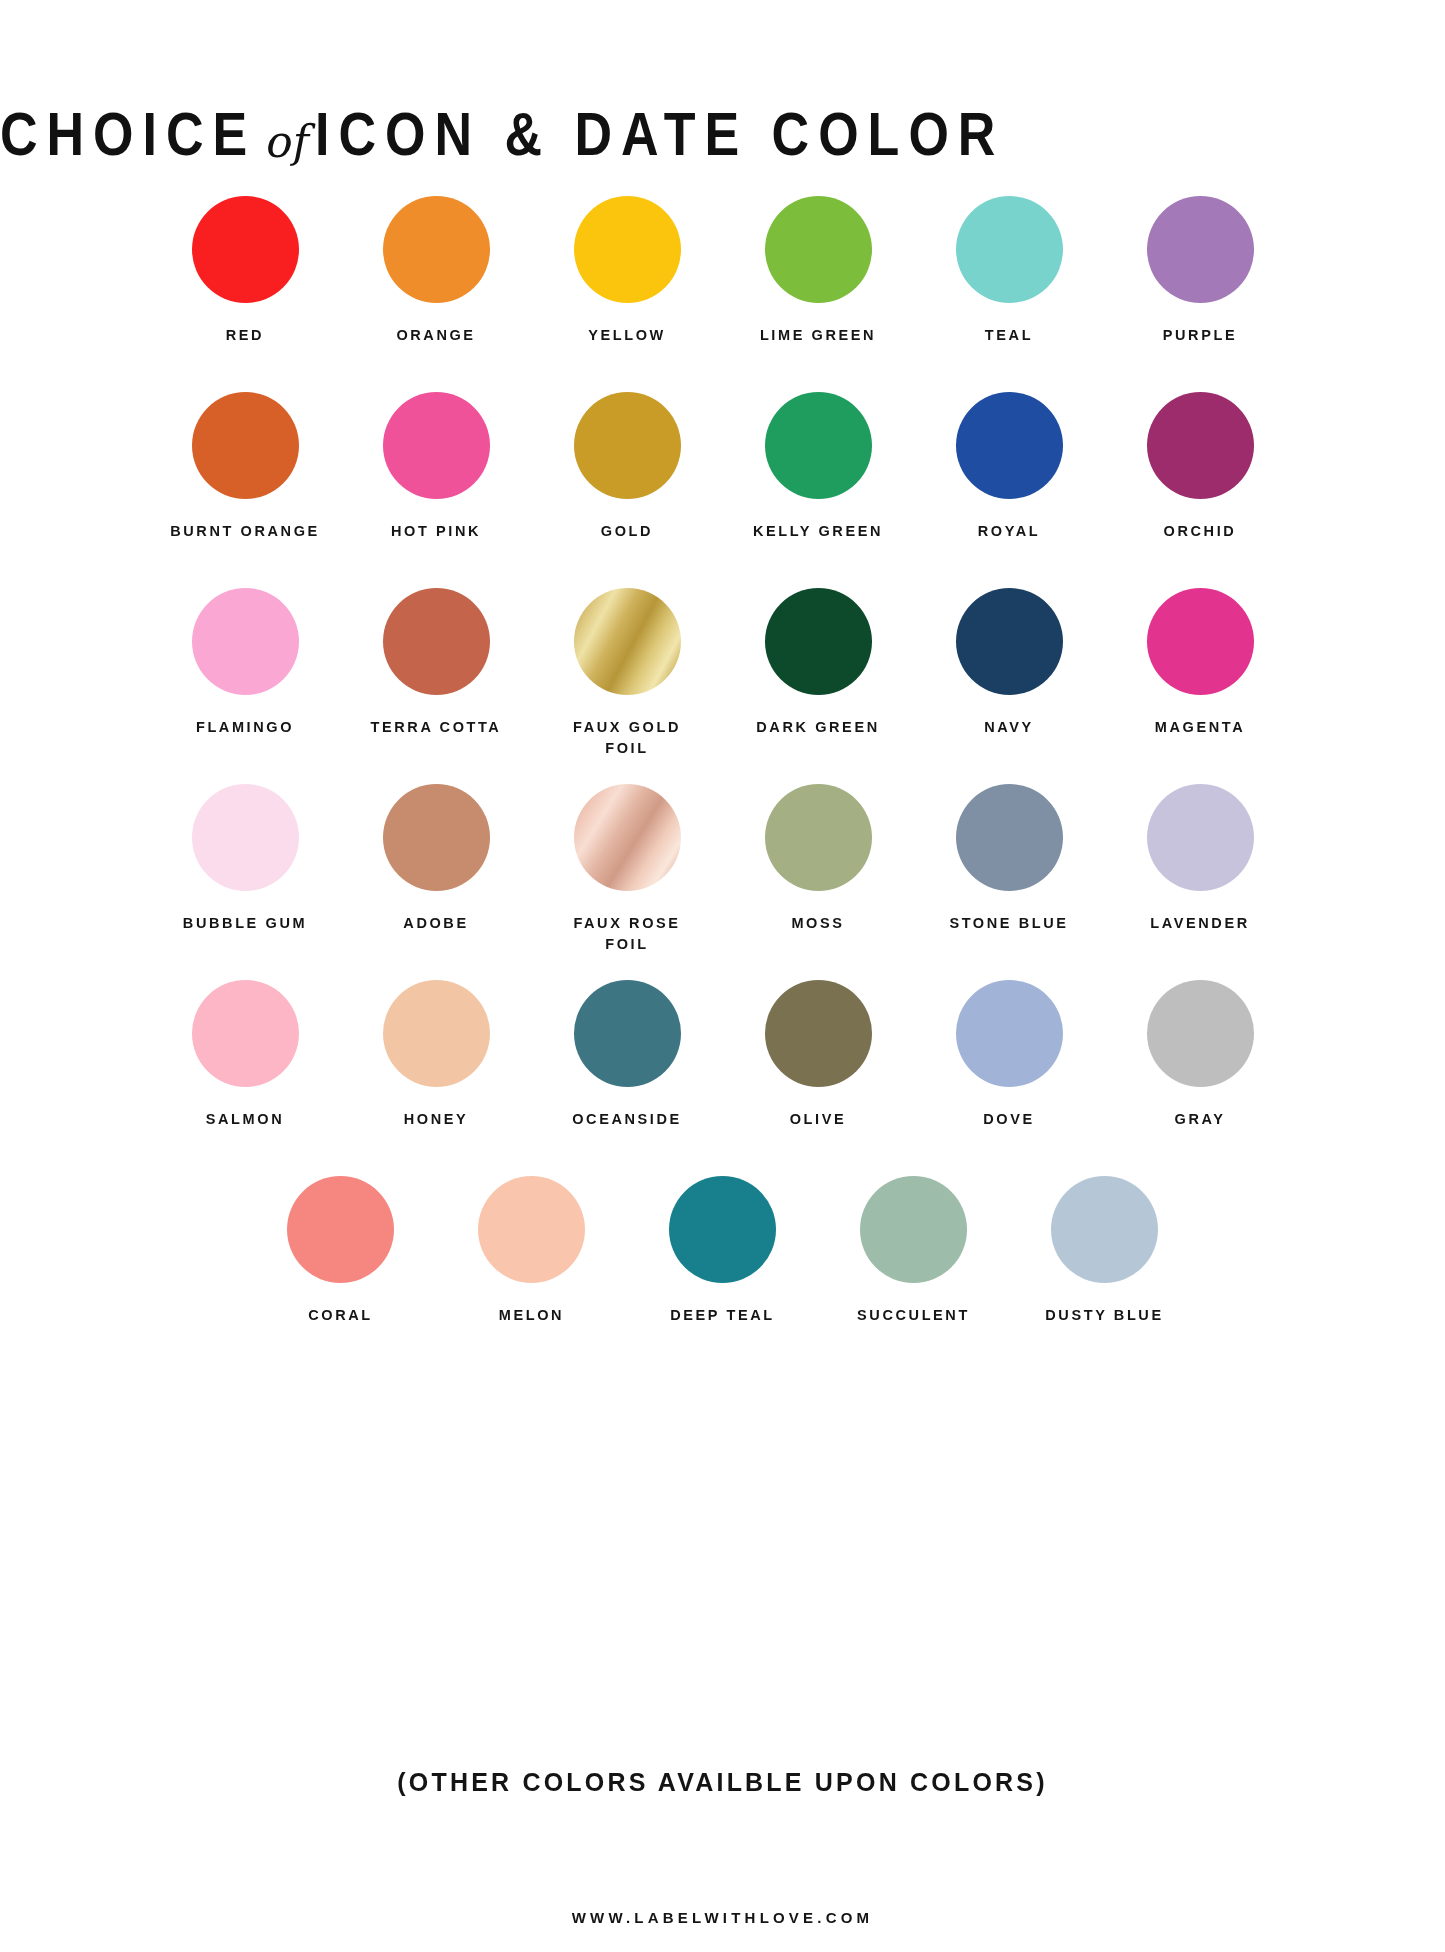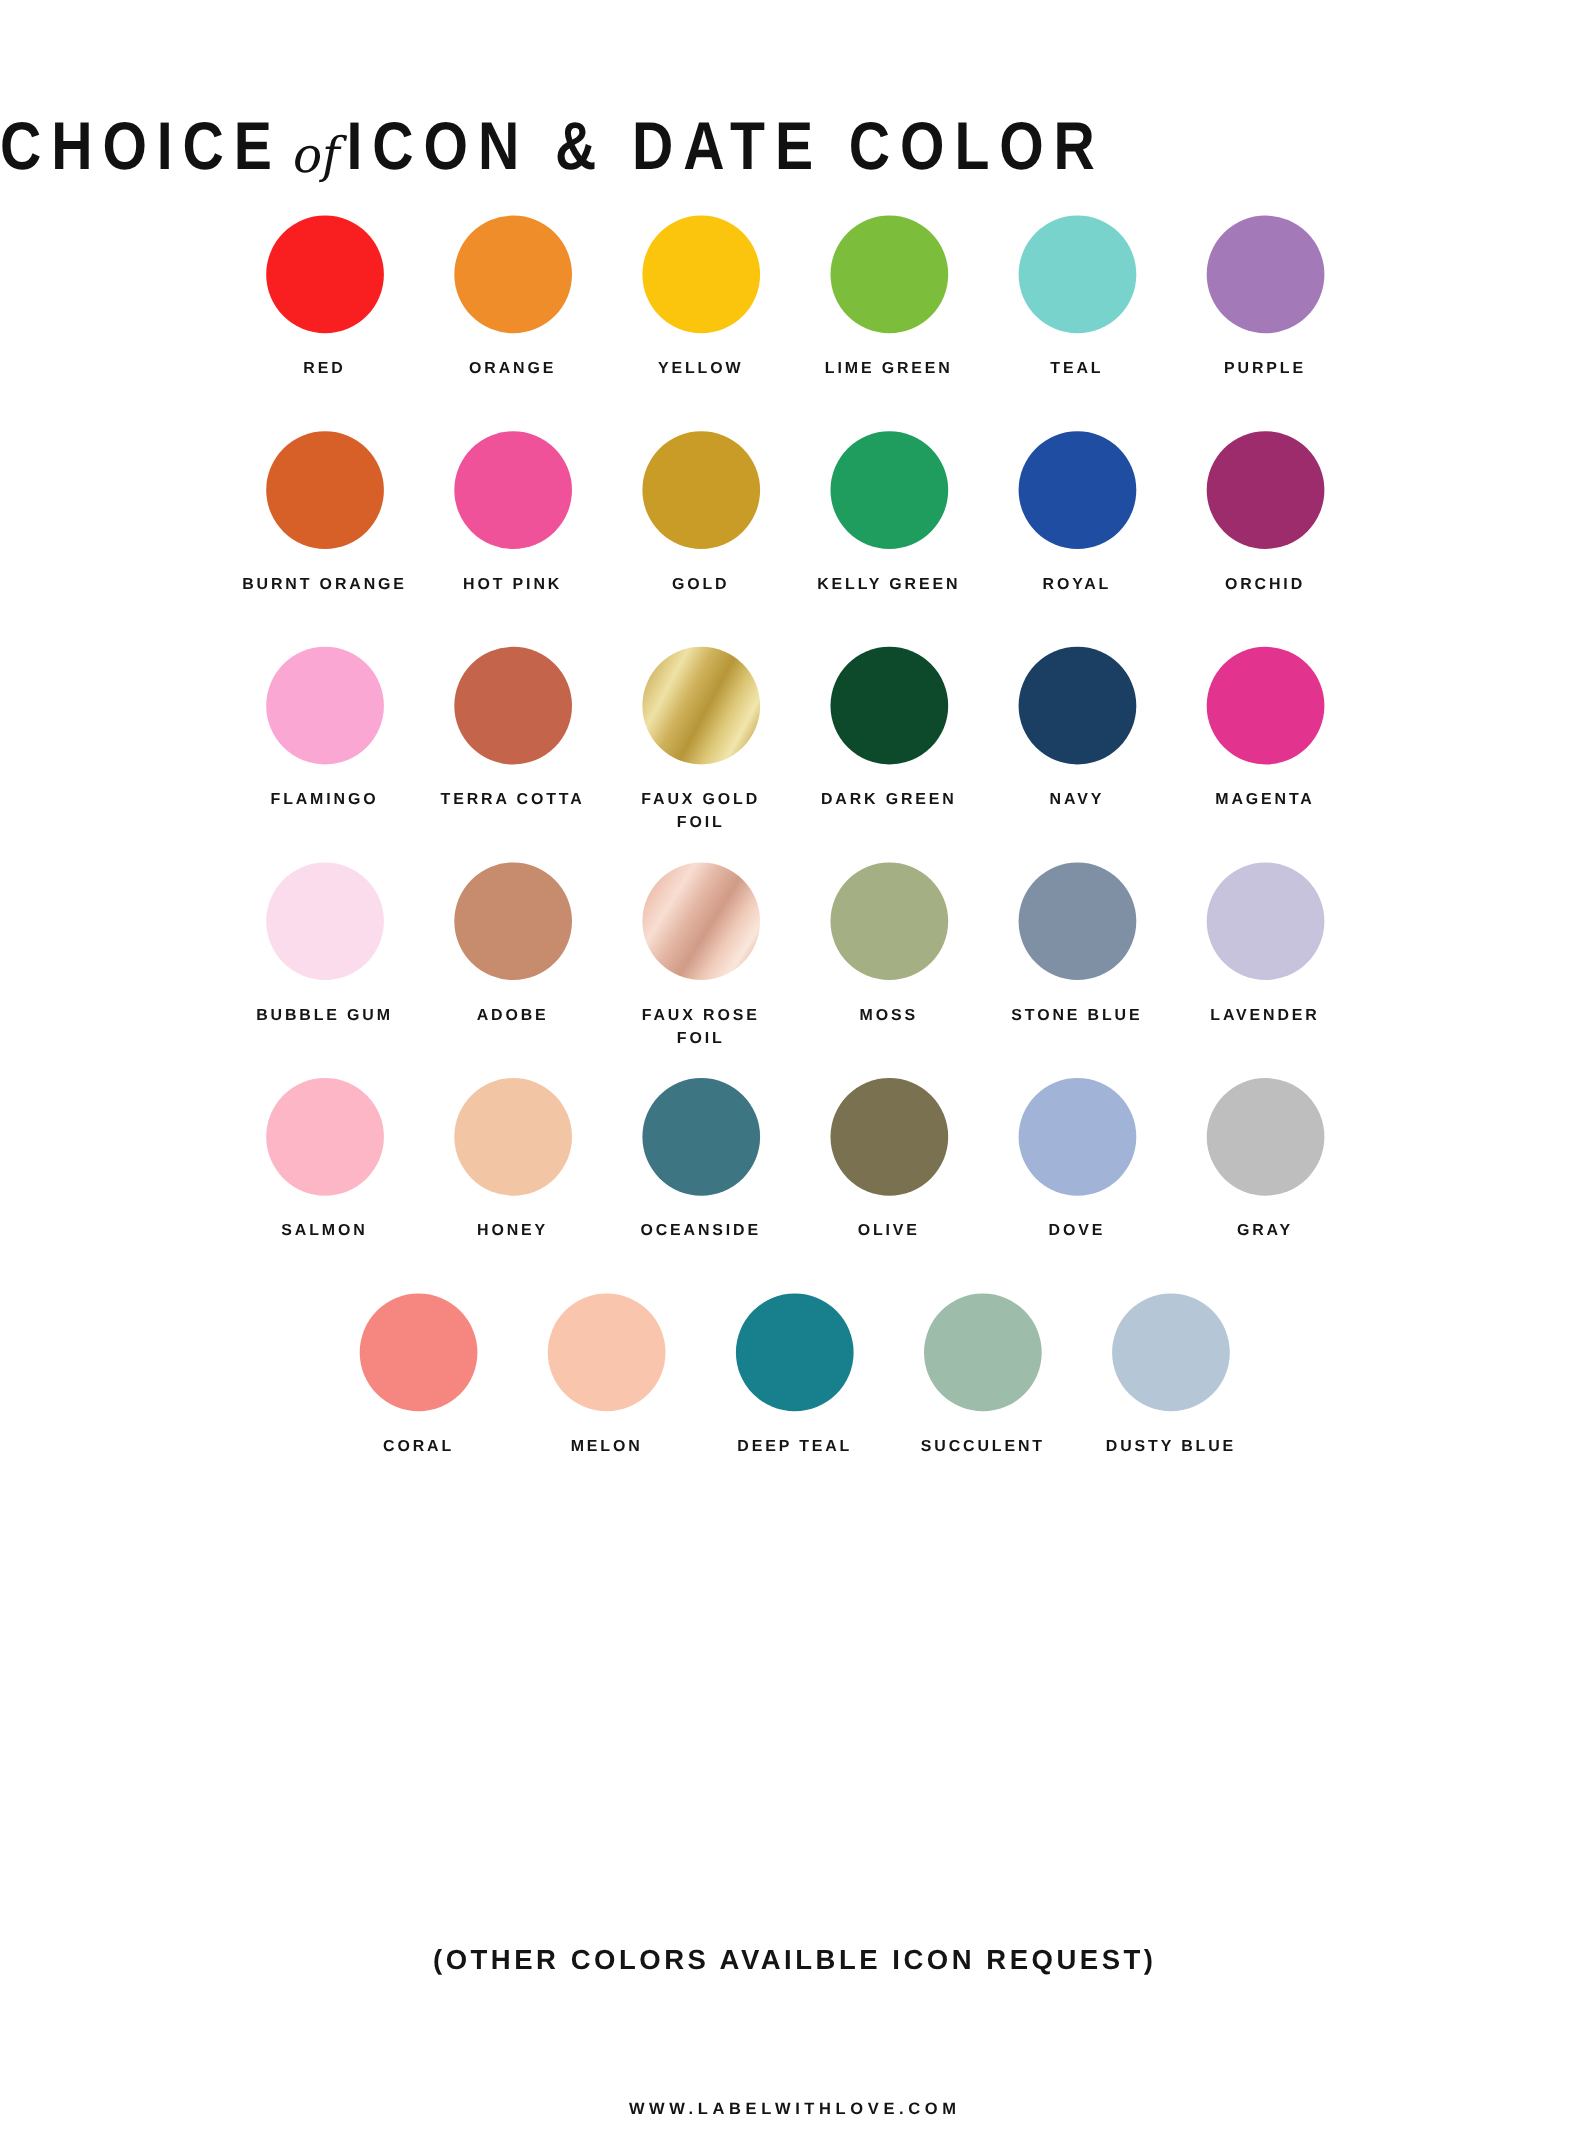--- a/index.html
+++ b/index.html
@@ -55,20 +55,21 @@
     position: absolute;
     top: 196px;
     left: 0;
     width: 1445px;
   }
   .row {
     display: flex;
     justify-content: center;
     align-items: flex-start;
     height: 196px;
+    gap: 20px;
   }
   .cell {
     width: 171px;
     display: flex;
     flex-direction: column;
     align-items: center;
   }
   .swatch {
     width: 107px;
     height: 107px;
@@ -268,14 +269,14 @@
         <div class="swatch" style="background: rgb(157, 188, 170);"></div>
         <div class="label">SUCCULENT</div>
       </div>
       <div class="cell">
         <div class="swatch" style="background: rgb(181, 199, 214);"></div>
         <div class="label">DUSTY BLUE</div>
       </div>
     </div>
   </div>
 
-<div class="footer footer-note">(OTHER COLORS AVAILBLE ICON REQUEST)</div>
+<div class="footer footer-note">(OTHER COLORS AVAILBLE UPON COLORS)</div>
 <div class="footer footer-url">WWW.LABELWITHLOVE.COM</div>
 
 </body></html>

